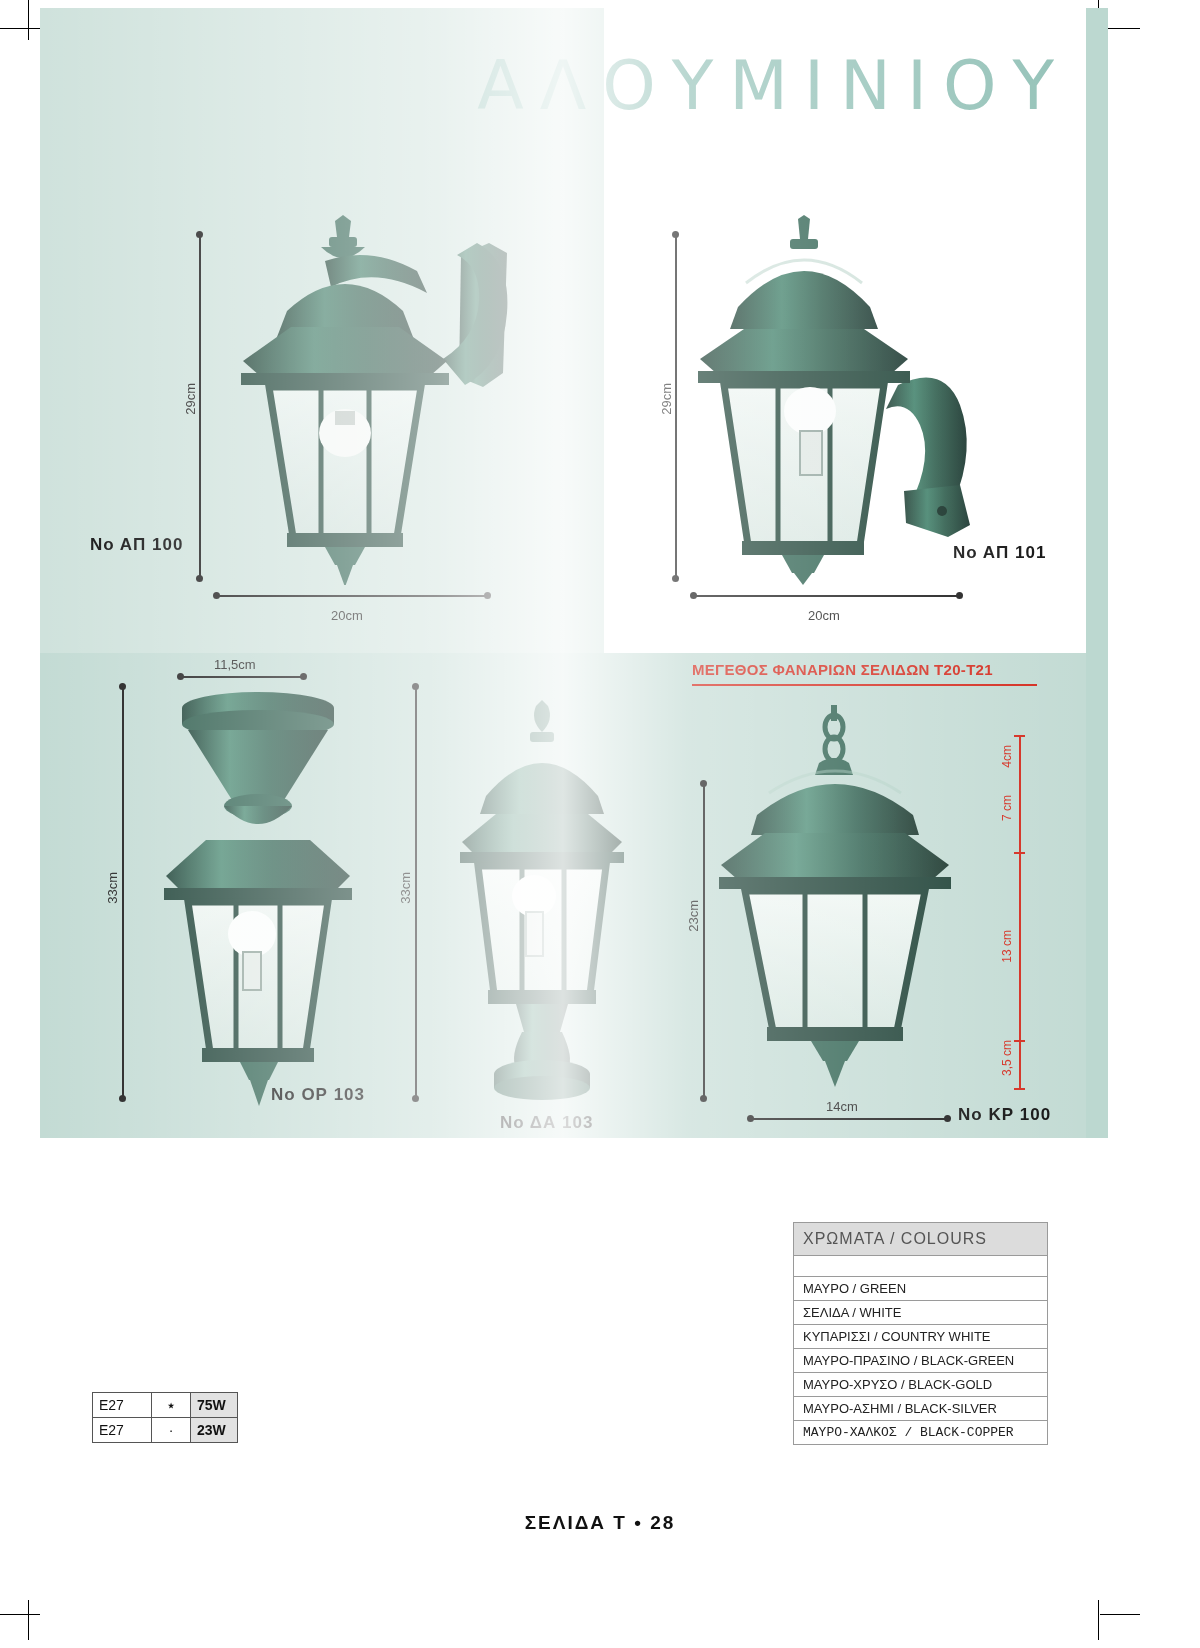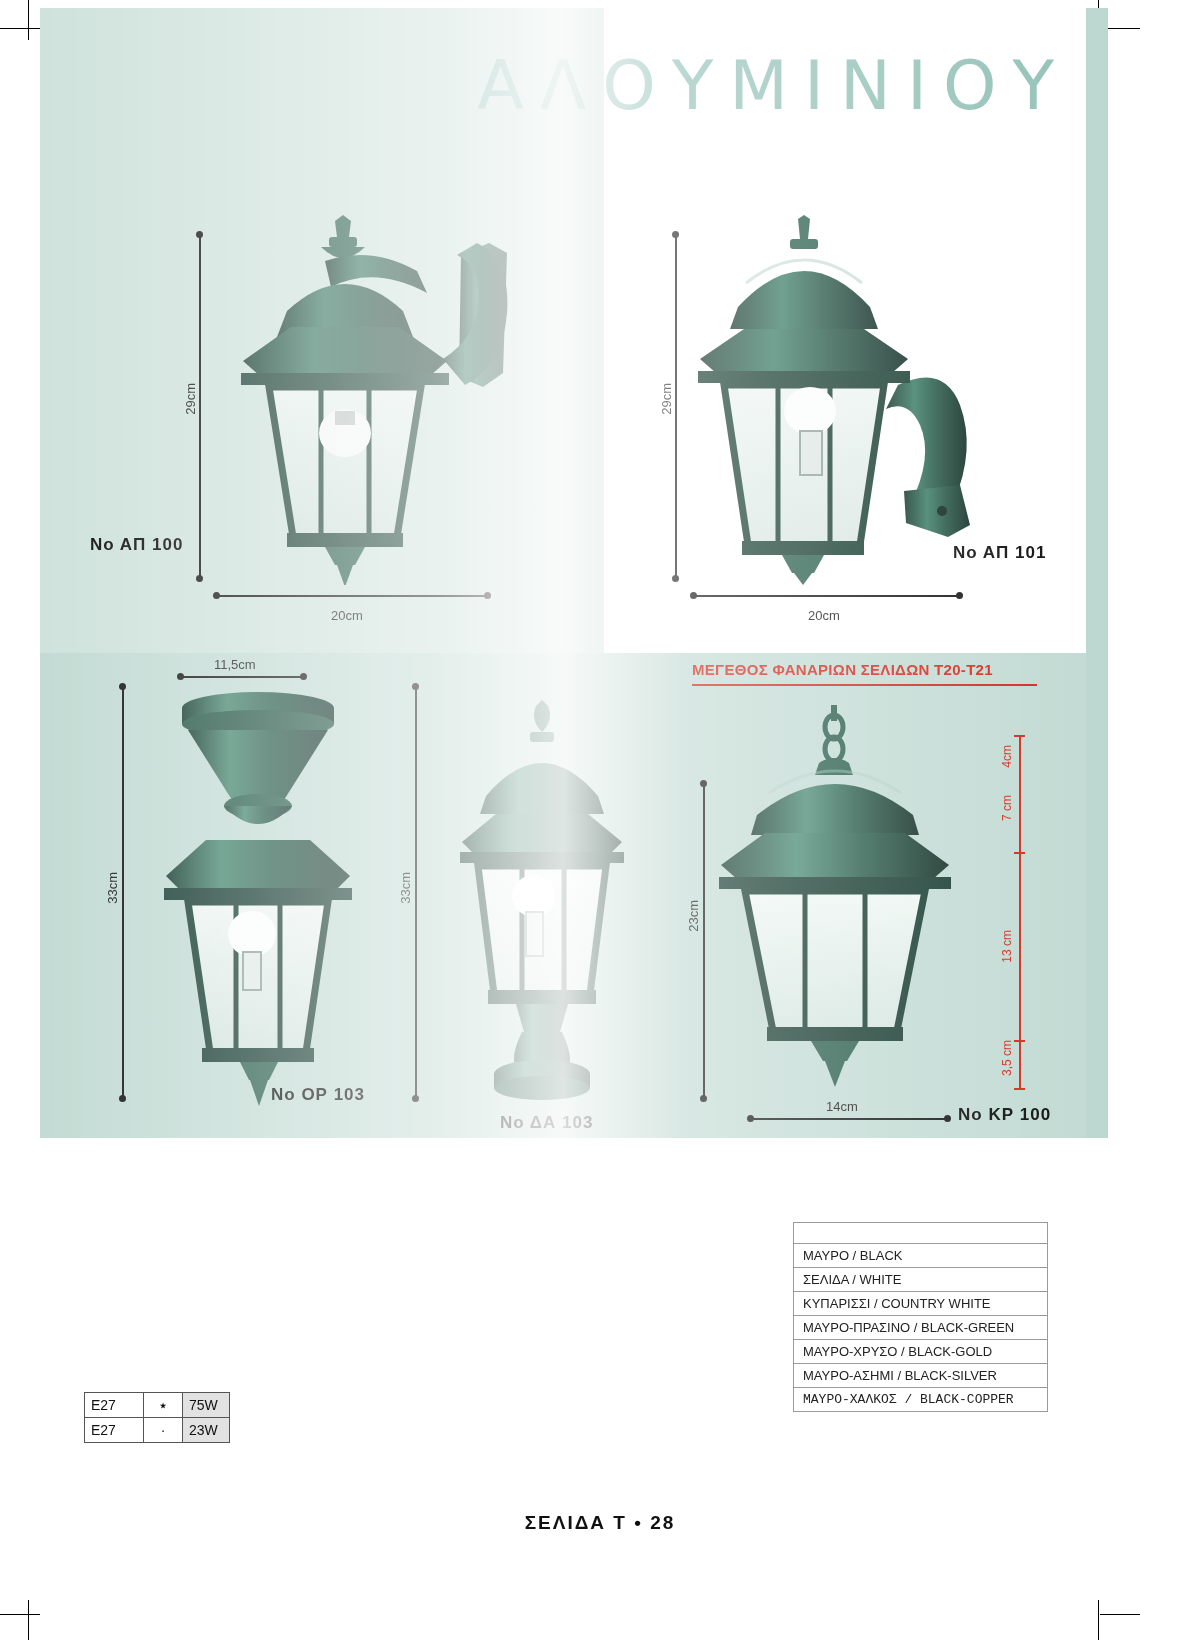--- a/index.html
+++ b/index.html
@@ -92,28 +92,28 @@
   .colours .head{
     background:#dcdcdc;padding:7px 9px;font-size:16px;color:#555;
     letter-spacing:1px;border-bottom:1px solid #9a9a9a;
   }
   .colours .blank{height:20px;border-bottom:1px solid #9a9a9a;}
   .colours .row{padding:4px 9px;border-bottom:1px solid #9a9a9a;}
   .colours .row:last-child{border-bottom:none;font-family:Liberation Mono, monospace;}
 
   
   .spec{
-    position:absolute;left:84px;top:1392px;width:144px;
+    position:absolute;left:92px;top:1392px;width:144px;
     border:1px solid #555;font-size:14px;color:#111;
   }
   .spec .r{display:flex;border-bottom:1px solid #555;}
   .spec .r:last-child{border-bottom:none;}
   .spec .c1{width:46px;padding:4px 6px;border-right:1px solid #555;}
   .spec .c2{width:30px;padding:4px 4px;border-right:1px solid #555;text-align:center;background:#fff;}
-  .spec .c3{flex:1;padding:4px 6px;background:#e2e2e2;font-weight:normal;}
+  .spec .c3{flex:1;padding:4px 6px;background:#e2e2e2;font-weight:bold;}
 
   
   .footer{
     position:absolute;left:0;top:1512px;width:1200px;text-align:center;
     font-size:19px;font-weight:bold;letter-spacing:2px;color:#111;
   }
 </style>
 </head>
 <body>
 
@@ -376,22 +376,23 @@
 <div class="red-cap" style="left:1014px;top:1040px;"></div>
 <div class="red-cap" style="left:1014px;top:1088px;"></div>
 <div class="red-label" style="left:1000px;top:745px;">4cm</div>
 <div class="red-label" style="left:1000px;top:795px;">7 cm</div>
 <div class="red-label" style="left:1000px;top:930px;">13 cm</div>
 <div class="red-label" style="left:1000px;top:1040px;">3,5 cm</div>
 
 <div class="sheen"></div>
 
 <div class="colours">
+  <div class="head">ΧΡΩΜΑΤΑ / COLOURS</div>
   <div class="blank"></div>
-  <div class="row">ΜΑΥΡΟ / BLACK</div>
+  <div class="row">ΜΑΥΡΟ / GREEN</div>
   <div class="row">ΣΕΛΙΔΑ / WHITE</div>
   <div class="row">ΚΥΠΑΡΙΣΣΙ / COUNTRY WHITE</div>
   <div class="row">ΜΑΥΡΟ-ΠΡΑΣΙΝΟ / BLACK-GREEN</div>
   <div class="row">ΜΑΥΡΟ-ΧΡΥΣΟ / BLACK-GOLD</div>
   <div class="row">ΜΑΥΡΟ-ΑΣΗΜΙ / BLACK-SILVER</div>
   <div class="row">ΜΑΥΡΟ-ΧΑΛΚΟΣ / BLACK-COPPER</div>
 </div>
 
 <div class="spec">
   <div class="r">

